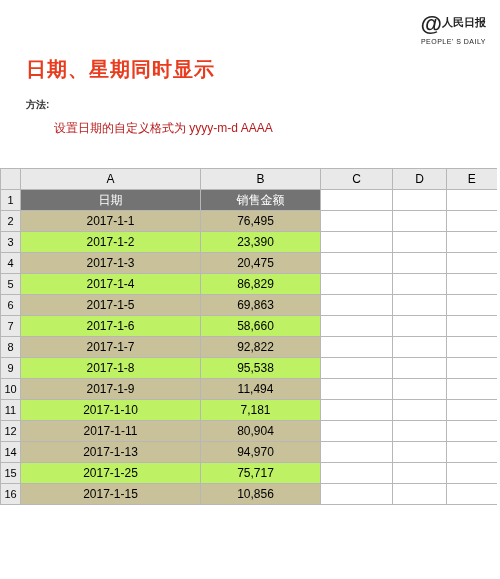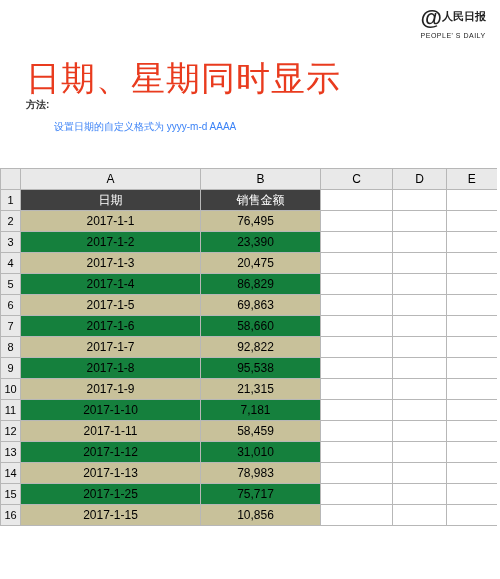--- a/index.html
+++ b/index.html
@@ -6,49 +6,50 @@
   body {
     width: 500px;
     height: 579px;
     background: #fff;
     font-family: "Microsoft YaHei", Arial, sans-serif;
     position: relative;
     overflow: hidden;
   }
   .logo {
     position: absolute;
-    top: 6px; right: 14px;
+    top: 12px; right: 14px;
     font-size: 11px;
     color: #222;
+    text-align: right;
     line-height: 1.05;
     font-weight: bold;
   }
   .logo .at { font-size: 22px; vertical-align: middle; }
   .logo .en { font-size: 7px; font-weight: normal; letter-spacing: 0.5px; }
   .title {
     position: absolute;
     top: 56px; left: 26px;
-    font-size: 34px;
-    font-weight: 400;
+    font-size: 20px;
+    font-weight: 700;
     color: #e93b1e;
     letter-spacing: 1px;
     text-align: center;
   }
   .method-label {
     position: absolute;
     top: 98px; left: 26px;
     font-size: 10px;
     font-weight: bold;
     color: #333;
   }
   .method-text {
     position: absolute;
     top: 120px; left: 54px;
-    font-size: 10px;
-    color: #3b82f6;
+    font-size: 12px;
+    color: #b91c1c;
   }
   .sheet {
     position: absolute;
     top: 168px;
     left: 0;
     width: 500px;
   }
   .grid {
     border-collapse: collapse;
     font-size: 12px;
@@ -63,26 +64,26 @@
   }
   .col-rowhead { width: 20px; background: #e9e9e9; }
   .col-a { width: 180px; }
   .col-b { width: 120px; }
   .col-c { width: 72px; }
   .col-d { width: 54px; }
   .col-e { width: 50px; }
   .colhead { background: #e9e9e9; }
   .rowhead { background: #e9e9e9; font-size: 11px; }
   .hdr {
-    background: #404040;
+    background: #737373;
     color: #fff;
     margin-left: 48px;
   }
   .stripe-dark td.dA, .stripe-dark td.dB { background: #c8c19a; }
-  .stripe-light td.dA, .stripe-light td.dB { background: #15803d; }
+  .stripe-light td.dA, .stripe-light td.dB { background: #bef264; }
   .dB { text-align: right; padding-right: 10px !important; }
   .side-note {
     position: absolute;
     top: 364px;
     right: 6px;
     font-size: 11px;
     color: #9aa08f;
   }
   .empty { background: #fff; }
   .grid td.noborder-r { border-right: none; }
@@ -183,53 +184,45 @@
     <td class="rowhead">9</td>
     <td class="dA">2017-1-8</td>
     <td class="dB">95,538</td>
     <td class="empty"></td>
           <td class="empty"></td>
           <td class="empty noborder-r"></td>
   </tr>
   <tr class="stripe-dark">
     <td class="rowhead">10</td>
     <td class="dA">2017-1-9</td>
-    <td class="dB">21,315</td>
+    <td class="dB">11,494</td>
     <td class="empty"></td>
           <td class="empty"></td>
           <td class="empty noborder-r"></td>
   </tr>
   <tr class="stripe-light">
     <td class="rowhead">11</td>
     <td class="dA">2017-1-10</td>
     <td class="dB">7,181</td>
     <td class="empty"></td>
           <td class="empty"></td>
           <td class="empty noborder-r"></td>
   </tr>
   <tr class="stripe-dark">
     <td class="rowhead">12</td>
     <td class="dA">2017-1-11</td>
-    <td class="dB">58,459</td>
-    <td class="empty"></td>
-          <td class="empty"></td>
-          <td class="empty noborder-r"></td>
-  </tr>
-  <tr class="stripe-light">
-    <td class="rowhead">13</td>
-    <td class="dA">2017-1-12</td>
-    <td class="dB">31,010</td>
+    <td class="dB">80,904</td>
     <td class="empty"></td>
           <td class="empty"></td>
           <td class="empty noborder-r"></td>
   </tr>
   <tr class="stripe-dark">
     <td class="rowhead">14</td>
     <td class="dA">2017-1-13</td>
-    <td class="dB">78,983</td>
+    <td class="dB">94,970</td>
     <td class="empty"></td>
           <td class="empty"></td>
           <td class="empty noborder-r"></td>
   </tr>
   <tr class="stripe-light">
     <td class="rowhead">15</td>
     <td class="dA">2017-1-25</td>
     <td class="dB">75,717</td>
     <td class="empty"></td>
           <td class="empty"></td>

